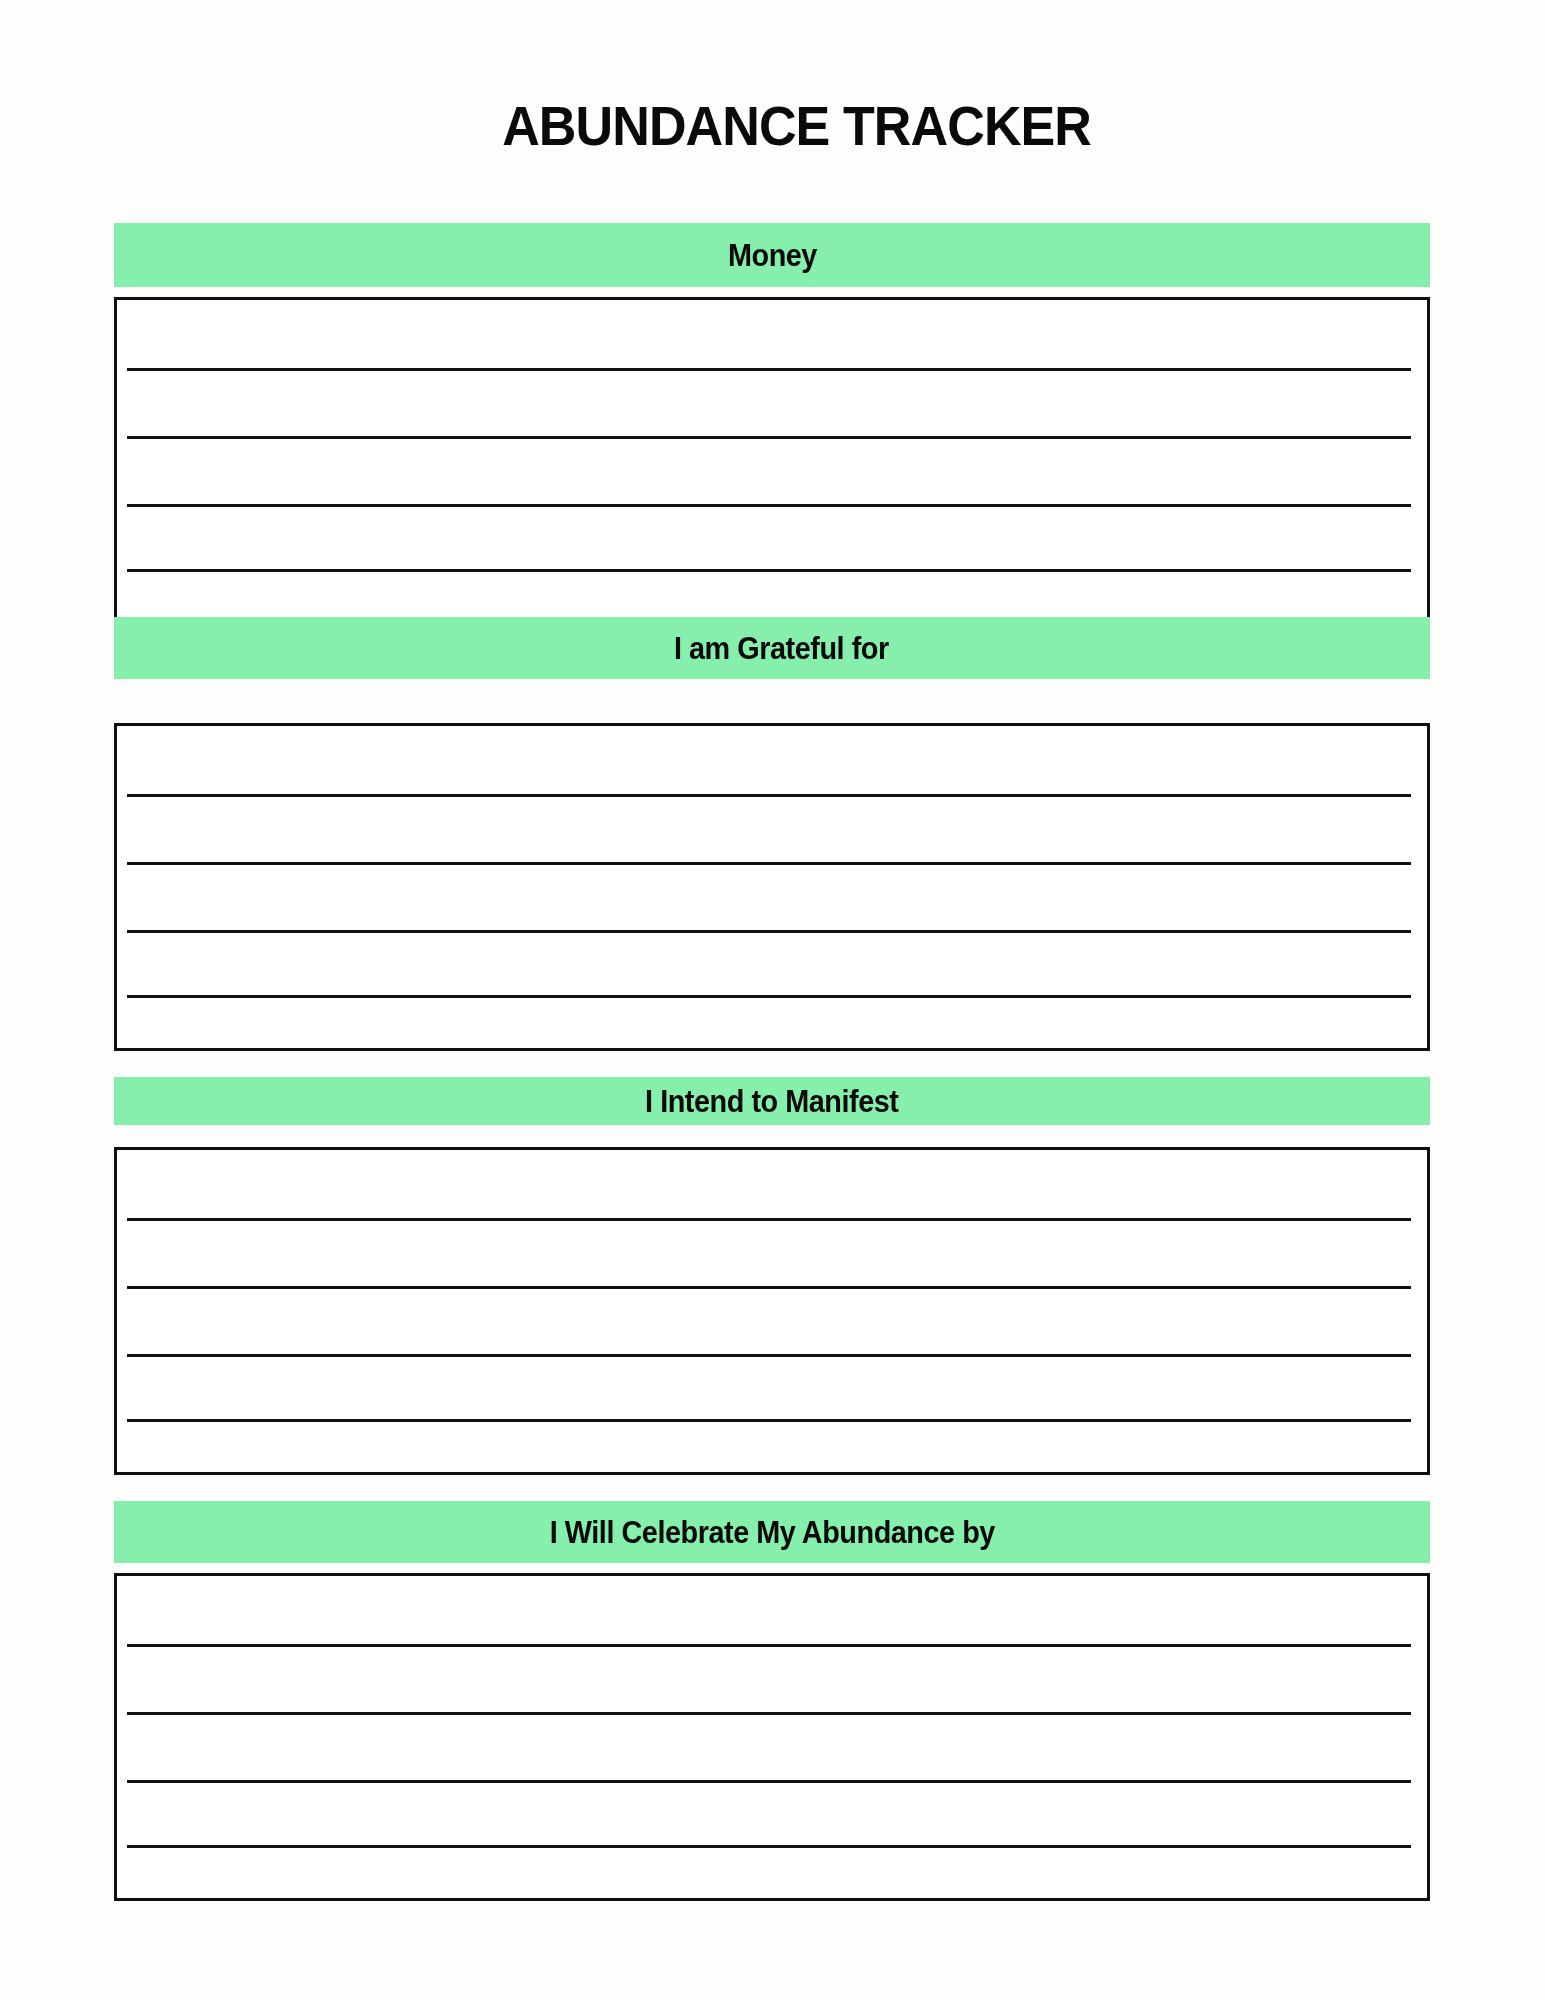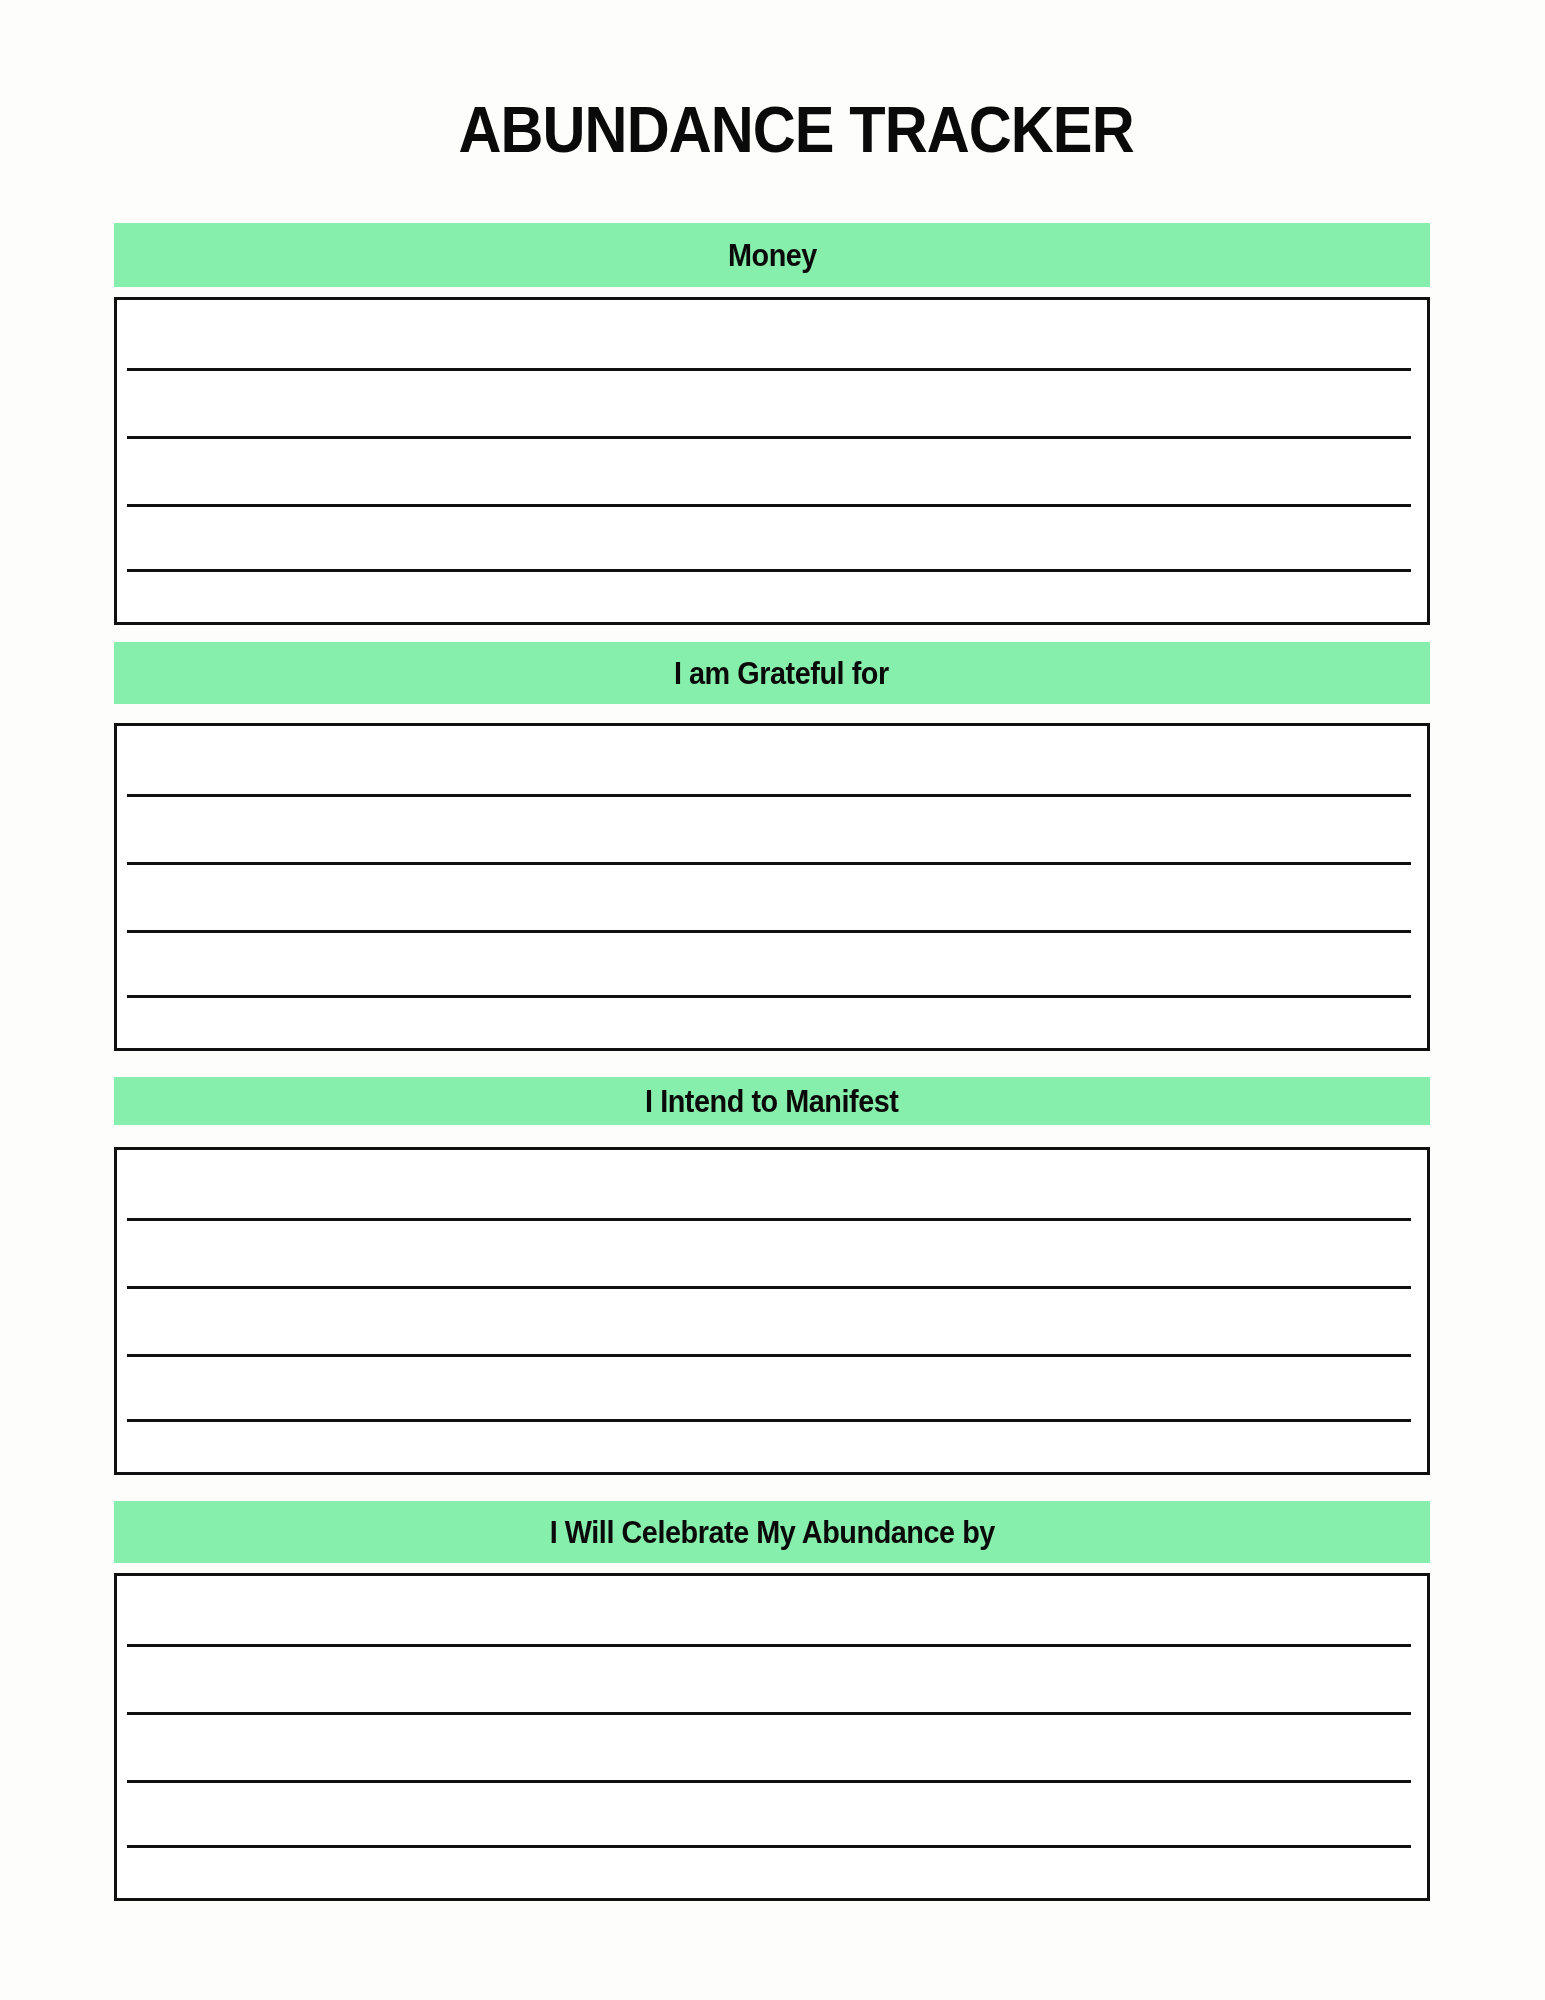--- a/index.html
+++ b/index.html
@@ -15,21 +15,21 @@
     position: absolute;
     inset: 0;
   }
   .title {
     position: absolute;
     left: 0;
     right: 0;
     top: 98px;
     text-align: center;
     font-weight: 800;
-    font-size: 64px;
+    font-size: 56px;
     letter-spacing: -1px;
     line-height: 1.0;
     white-space: nowrap;
     padding-left: 48px;
   }
   .title .squeeze {
     display: inline-block;
     transform: scaleX(0.93);
     transform-origin: center;
   }
@@ -67,21 +67,21 @@
     height: 3px;
     background: #101010;
   }
   .rule.r1 { top: 68px; }
   .rule.r2 { top: 136px; }
   .rule.r3 { top: 204px; }
   .rule.r4 { top: 269px; }
 
   .bar.s1 { top: 223px; height: 64px; }
   .box.s1 { top: 297px; }
-  .bar.s2 { top: 642px; padding-left: 18px; }
+  .bar.s2 { top: 617px; padding-left: 18px; }
   .box.s2 { top: 723px; }
   .bar.s3 { top: 1077px; height: 48px; }
   .box.s3 { top: 1147px; }
   .bar.s4 { top: 1501px; }
   .box.s4 { top: 1573px; }
 </style>
 </head>
 <body>
 
 <div class="page">

